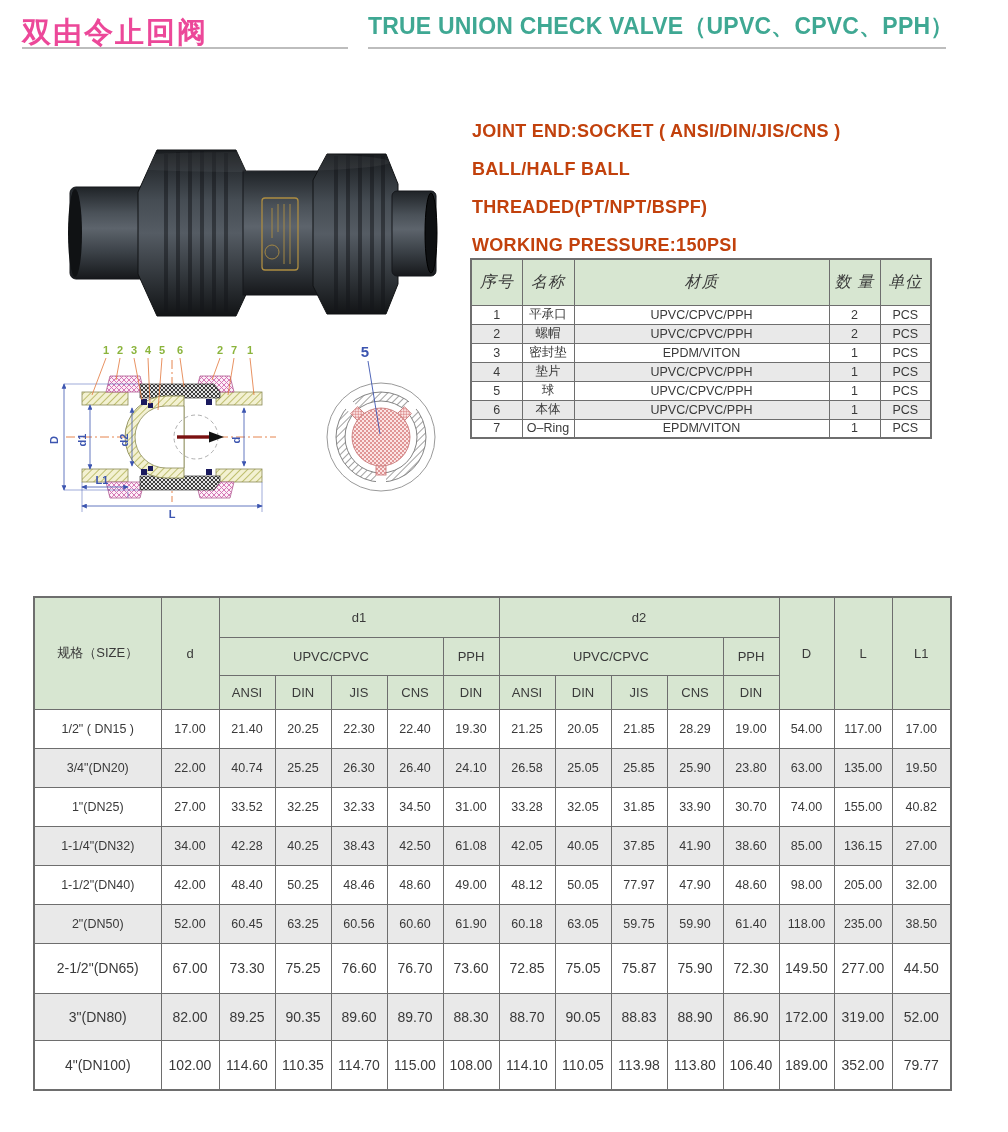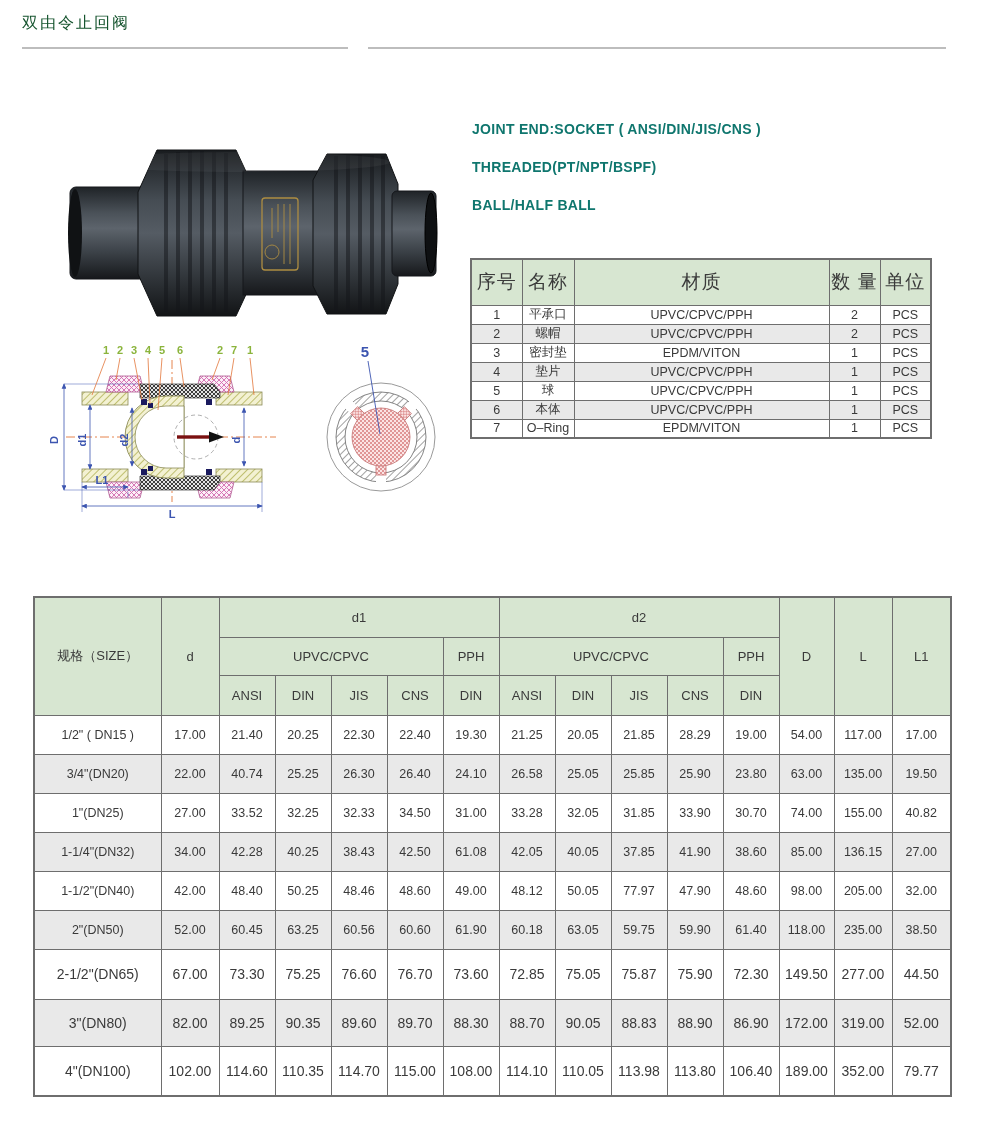--- a/index.html
+++ b/index.html
@@ -2,53 +2,53 @@
 <html><head>
 <meta charset="utf-8">
 <style>
   html,body{margin:0;padding:0;background:#fff;}
   .page{
     position:relative;width:1008px;height:1132px;background:#ffffff;
     font-family:"Liberation Sans", sans-serif;color:#333;overflow:hidden;
   }
   
   .title-cn{
-    position:absolute;left:22px;top:13px;font-size:16px;font-weight:normal;
-    color:#14532d;letter-spacing:2px;
+    position:absolute;left:22px;top:13px;font-size:29px;font-weight:bold;
+    color:#ec4899;letter-spacing:2px;
   }
   .rule{position:absolute;height:2px;background:#bdbdbd;}
   .rule-cn{left:22px;top:47px;width:326px;}
   .rule-en{left:368px;top:47px;width:578px;}
   .title-en{
     position:absolute;left:368px;top:11px;font-size:23px;font-weight:bold;
     color:#3fa893;letter-spacing:0.2px;white-space:nowrap;
   }
   
   .specs{position:absolute;left:472px;top:121px;width:520px;}
-  .spec-line{font-size:14px;font-weight:bold;color:#0f766e;height:38px;letter-spacing:0.3px;}
+  .spec-line{font-size:18px;font-weight:bold;color:#c2410c;height:38px;letter-spacing:0.3px;}
   
   table{border-collapse:collapse;table-layout:fixed;}
   th,td{border:1px solid #6e6e6e;text-align:center;vertical-align:middle;
         overflow:hidden;white-space:nowrap;padding:0;}
   thead th{background:#d7e6d1;font-weight:normal;color:#3a3a3a;}
   tbody tr:nth-child(even){background:#e9e9e9;}
   tbody td{color:#3a3a3a;background-clip:padding-box;}
   
   .parts-table{position:absolute;left:470px;top:258px;width:460px;border:2px solid #6e6e6e;}
   .parts-table thead tr{height:46px;}
-  .parts-table thead th{font-size:19px;letter-spacing:1px;}
+  .parts-table thead th{font-size:16px;letter-spacing:1px;font-style:italic;}
   .parts-table tbody tr{height:19px;}
   .parts-table tbody td{font-size:12.5px;}
   
   .unit-note{position:absolute;left:33px;top:575px;width:884px;text-align:right;
              font-size:13px;font-weight:bold;color:#2b2b2b;}
   .dim-table{position:absolute;left:33px;top:596px;width:917px;border:2px solid #6e6e6e;}
   .dim-table thead tr.h1{height:40px;}
   .dim-table thead tr.h2{height:38px;}
-  .dim-table thead tr.h3{height:40px;}
+  .dim-table thead tr.h3{height:34px;}
   .dim-table thead th{font-size:13px;}
   .dim-table tbody tr{height:39px;}
   .dim-table tbody td{font-size:12.5px;}
   .dim-table tbody tr:nth-child(7){height:50px;}
   .dim-table tbody tr:nth-child(8){height:47px;}
   .dim-table tbody tr:nth-child(9){height:50px;}
   .dim-table tbody tr:nth-child(7) td,
   .dim-table tbody tr:nth-child(8) td,
   .dim-table tbody tr:nth-child(9) td{font-size:14px;}
   
@@ -57,20 +57,21 @@
   .dimtext{font-size:11px;font-weight:bold;fill:#3c55b0;font-family:"Liberation Sans",sans-serif;}
   .callout{font-size:11px;font-weight:bold;fill:#8bb43c;font-family:"Liberation Sans",sans-serif;}
 </style>
 </head>
 <body>
 
 <div class="page">
 
   <div class="title-cn">双由令止回阀</div>
   <div class="rule rule-cn"></div>
+  <div class="title-en">TRUE UNION CHECK VALVE（UPVC、CPVC、PPH）</div>
   <div class="rule rule-en"></div>
 
   <svg class="photo-svg" width="390" height="245" viewBox="0 0 390 245">
     <defs>
       <linearGradient id="gBody" x1="0" y1="0" x2="0" y2="1">
         <stop offset="0" stop-color="#1f2327"></stop>
           <stop offset="0.28" stop-color="#4a5158"></stop>
         <stop offset="0.45" stop-color="#5d646c"></stop>
           <stop offset="0.72" stop-color="#3a4046"></stop>
         <stop offset="1" stop-color="#16181b"></stop>
@@ -113,22 +114,23 @@
         <line x1="333" y1="64" x2="333" y2="219"></line>
       </g>
       <rect x="342" y="99" width="44" height="85" rx="5" fill="url(#gBody)" stroke="#14161a"></rect>
       <ellipse cx="381" cy="141" rx="6" ry="40" fill="#0e1012" stroke="#000"></ellipse>
       <ellipse cx="190" cy="70" rx="150" ry="10" fill="#ffffff" opacity="0.05"></ellipse>
     </g>
   </svg>
 
   <div class="specs">
     <div class="spec-line">JOINT END:SOCKET ( ANSI/DIN/JIS/CNS )</div>
+    <div class="spec-line">BALL/HALF BALL</div>
     <div class="spec-line">THREADED(PT/NPT/BSPF)</div>
-    <div class="spec-line">BALL/HALF BALL</div>
+    <div class="spec-line">WORKING PRESSURE:150PSI</div>
   </div>
 
   <table class="parts-table">
     <colgroup>
       <col style="width:51px">
         <col style="width:52px">
         <col style="width:255px">
       <col style="width:51px">
         <col style="width:51px">
     </colgroup>

